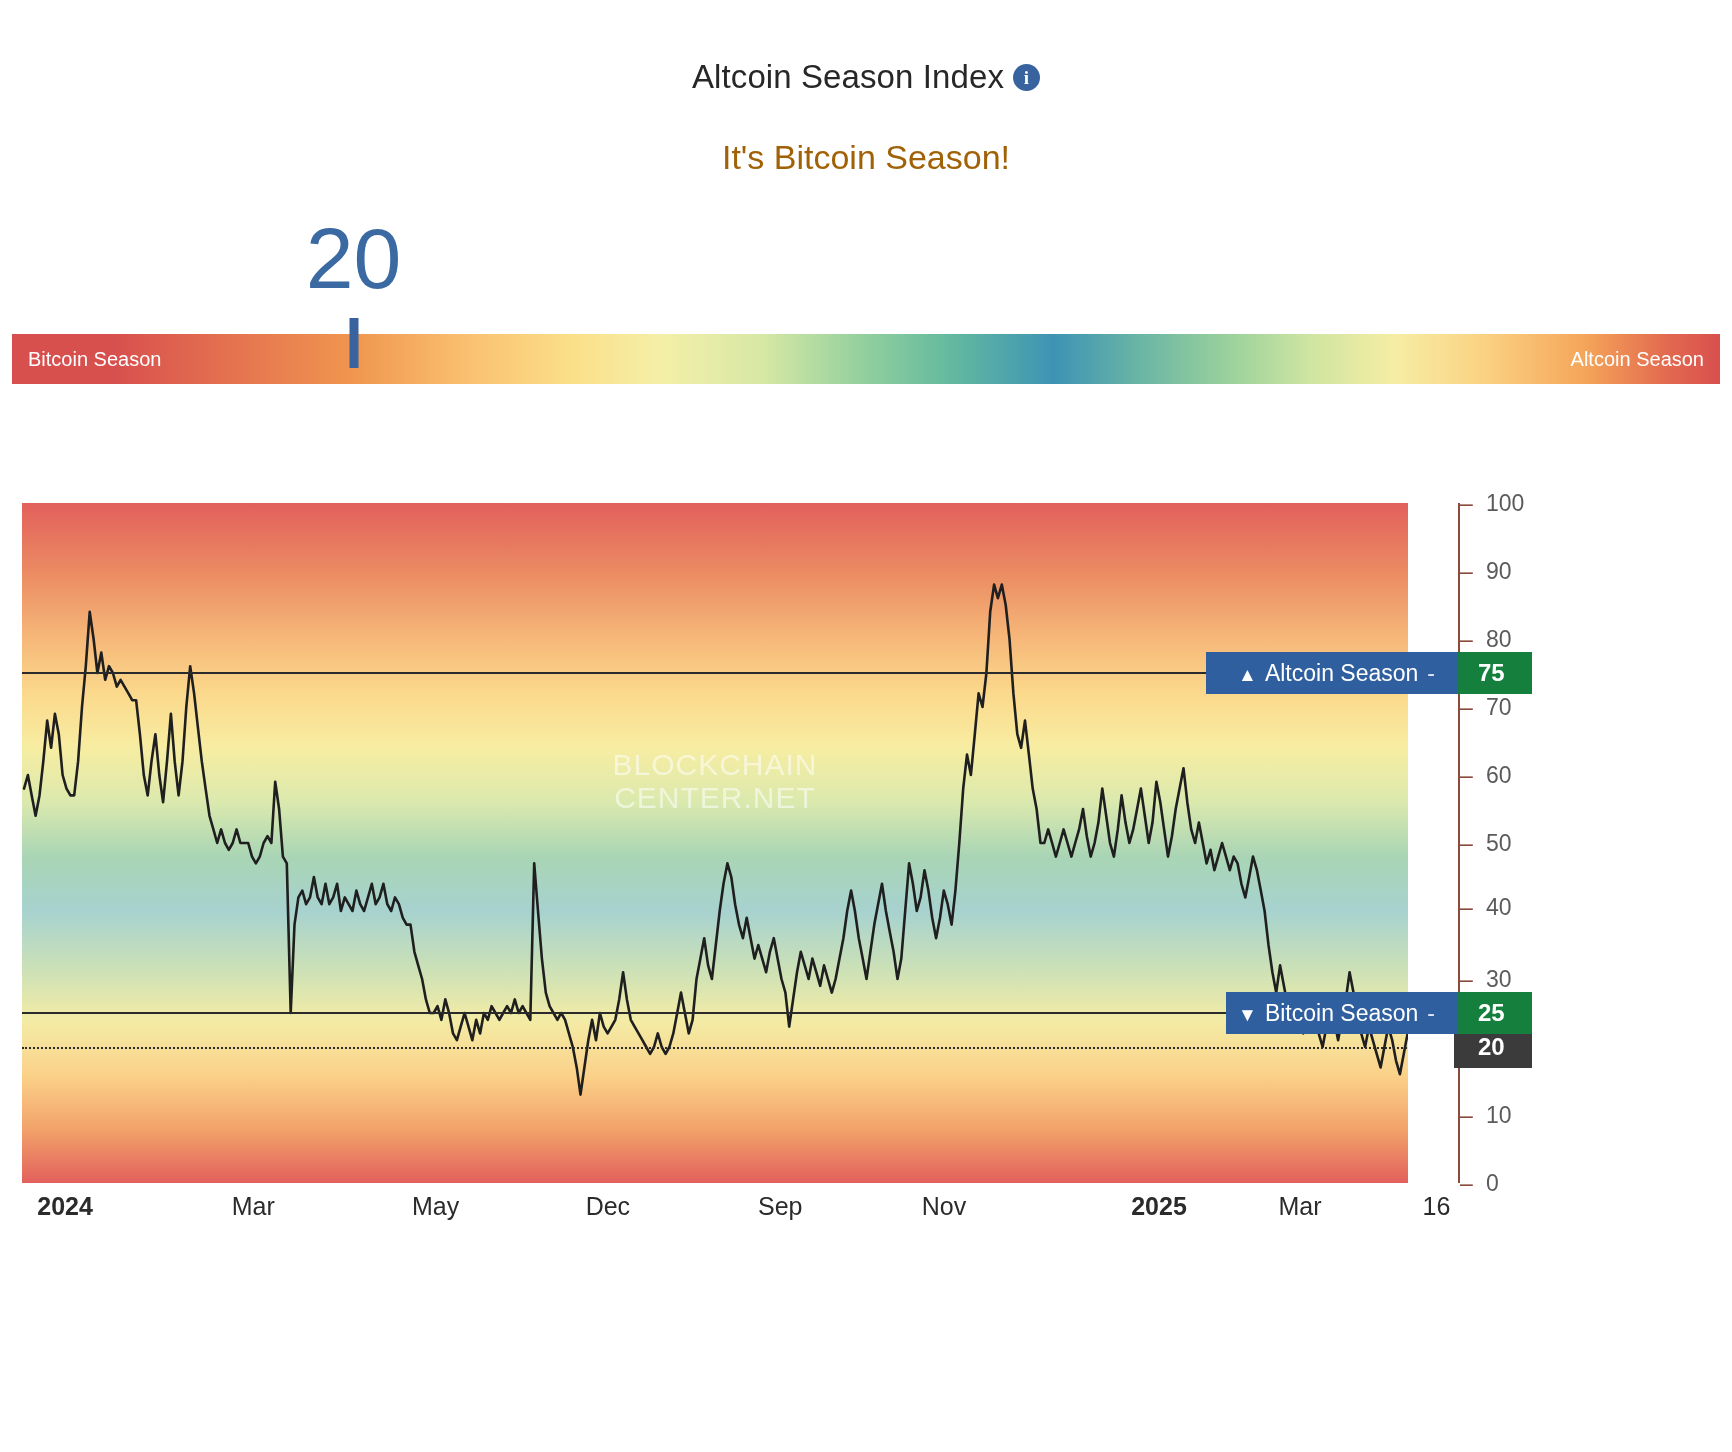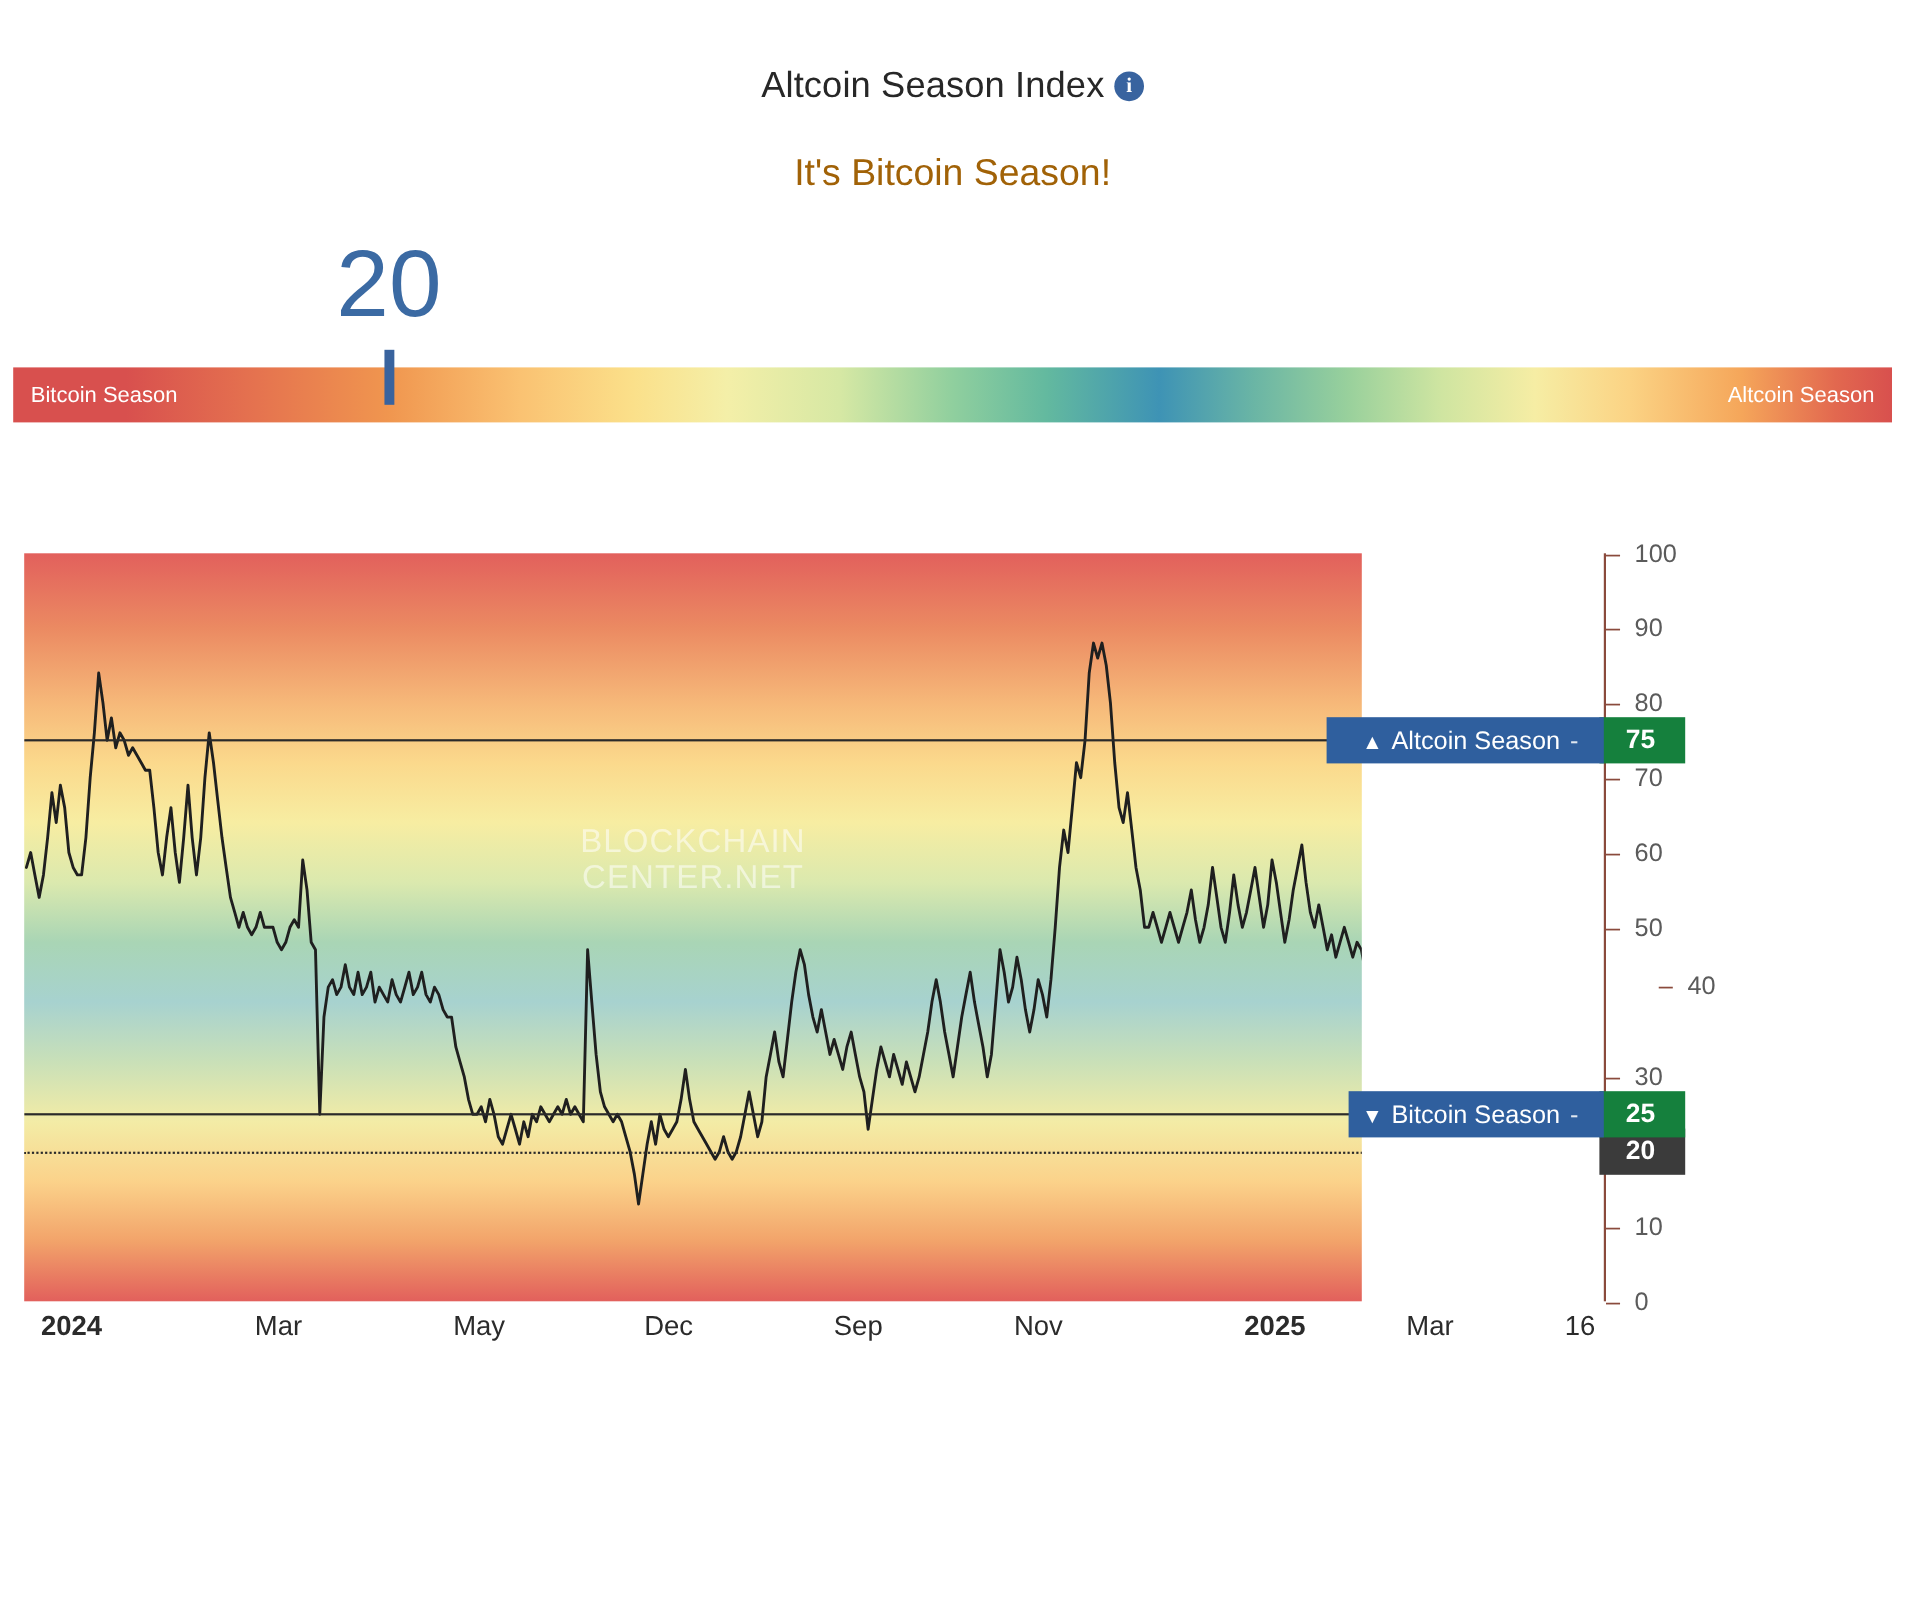--- a/index.html
+++ b/index.html
@@ -127,21 +127,21 @@
   .chart-outer {
     position: absolute;
     left: 22px;
     top: 503px;
     width: 1688px;
     height: 680px;
   }
   .plot-area {
     position: absolute;
     left: 0; top: 0;
-    width: 1216px;
+    width: 1386px;
     height: 680px;
     background: linear-gradient(to bottom,
       #e2605c 0%,
       #eb8a62 10%,
       #f6b879 20%,
       #fbd98c 28%,
       #f7eda2 36%,
       #dbe9ae 44%,
       #a9d5b5 52%,
       #a7d2cf 60%,
@@ -295,21 +295,21 @@
   </div>
 
   <div class="axis-line"></div>
 
   <div class="yaxis" id="yaxis">
       <div class="ytick" style="top: 680px;"><span class="dash">–</span><span class="num">0</span></div>
       <div class="ytick" style="top: 612px;"><span class="dash">–</span><span class="num">10</span></div>
       <div class="ybadge dark" style="top: 544px;">20</div>
       <div class="ybadge blue" style="top: 510px;">25</div>
       <div class="ytick" style="top: 476px;"><span class="dash">–</span><span class="num">30</span></div>
-      <div class="ytick" style="top: 393px; margin-left: 48px;"><span class="dash">–</span><span class="num">40</span></div>
+      <div class="ytick" style="top: 404px;"><span class="dash">–</span><span class="num">40</span></div>
       <div class="ytick" style="top: 340px;"><span class="dash">–</span><span class="num">50</span></div>
       <div class="ytick" style="top: 272px;"><span class="dash">–</span><span class="num">60</span></div>
       <div class="ytick" style="top: 204px;"><span class="dash">–</span><span class="num">70</span></div>
       <div class="ybadge blue" style="top: 170px;">75</div>
       <div class="ytick" style="top: 136px;"><span class="dash">–</span><span class="num">80</span></div>
       <div class="ytick" style="top: 68px;"><span class="dash">–</span><span class="num">90</span></div>
       <div class="ytick" style="top: 0px;"><span class="dash">–</span><span class="num">100</span></div>
     </div>
 
   <div class="inchart-badge" id="badge-alt" style="top: 170px; right: 252px; padding-left: 32px;">

